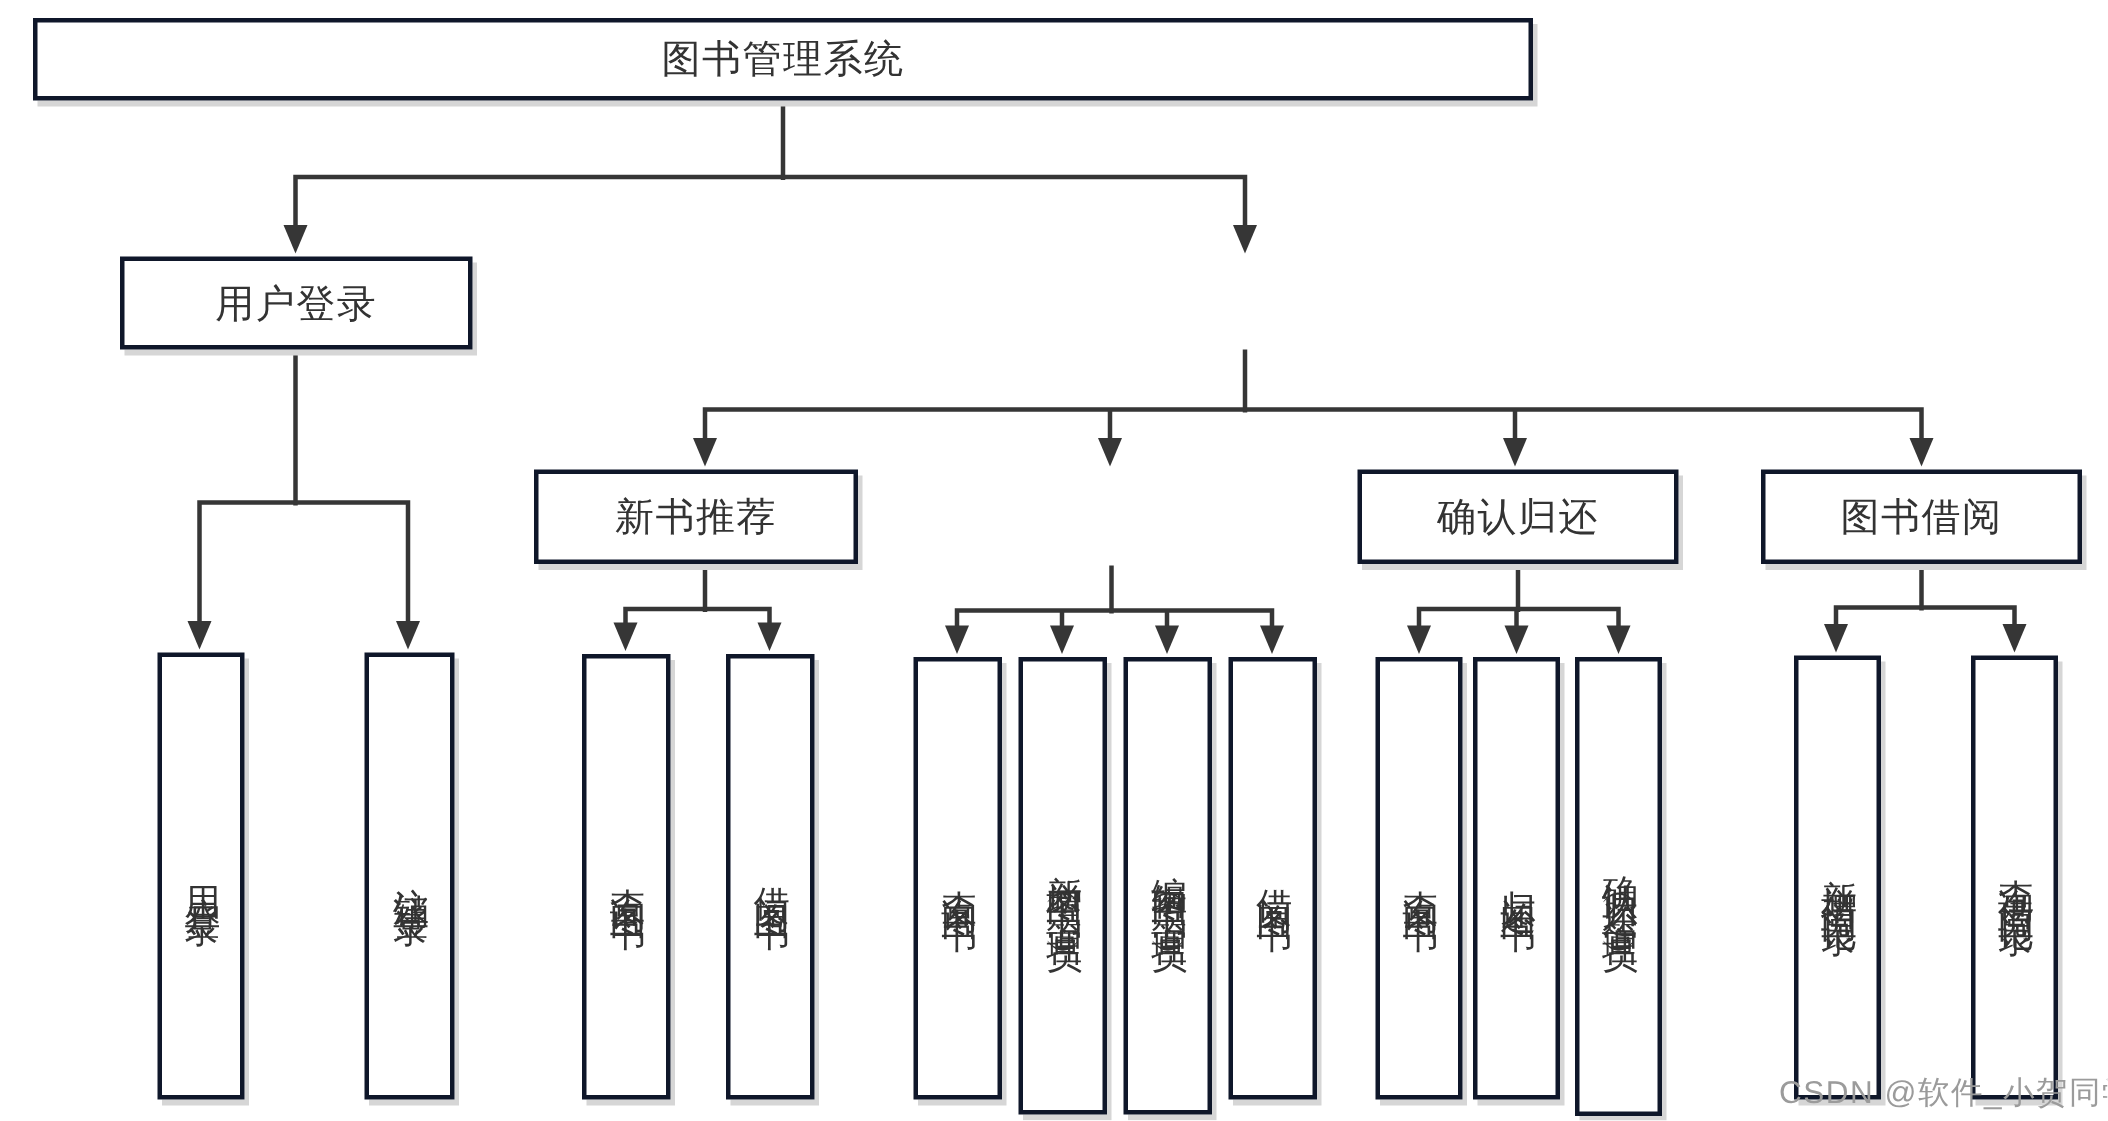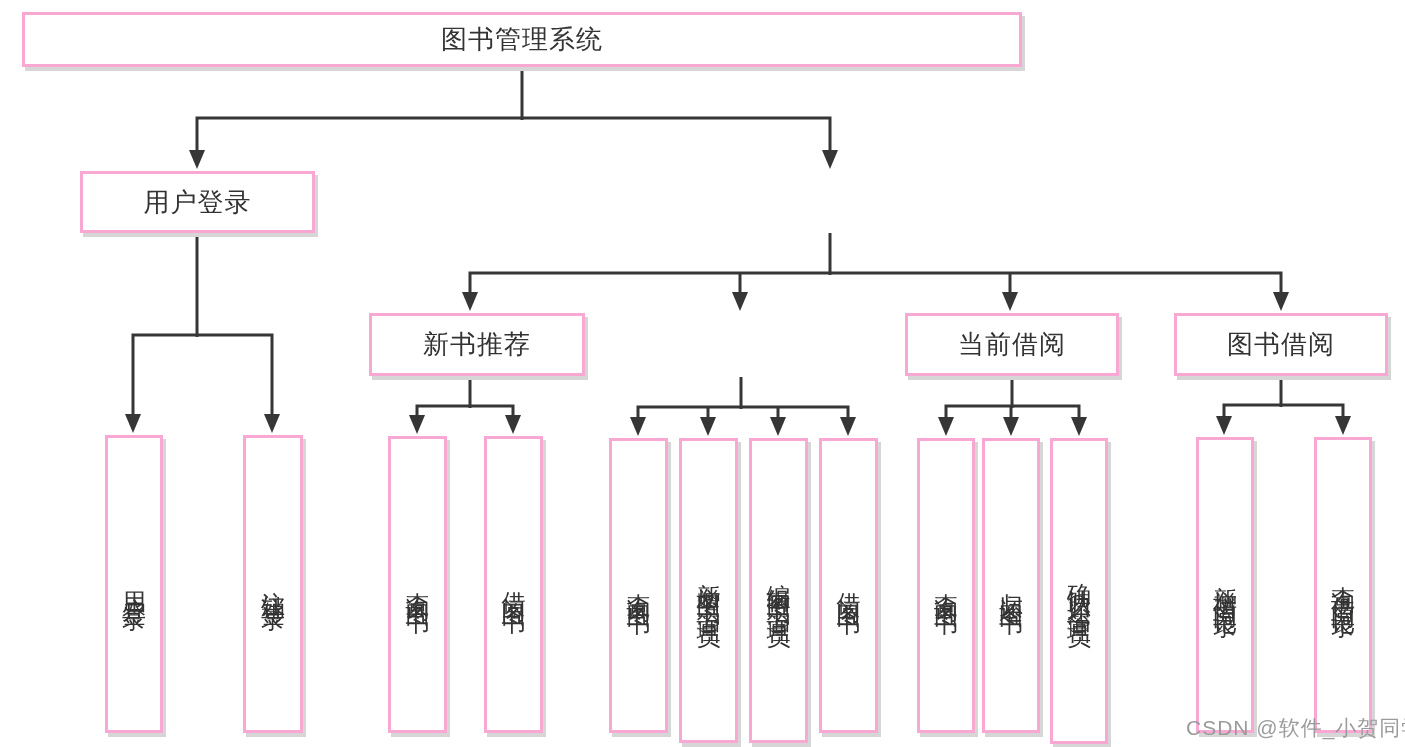--- a/index.html
+++ b/index.html
@@ -15,21 +15,21 @@
   .connectors {
     position: absolute;
     left: 0; top: 0;
     width: 1405px; height: 747px;
     pointer-events: none;
   }
   .node {
     position: absolute;
     box-sizing: border-box;
     background: #ffffff;
-    border: 3px solid #f9a8d4;
+    border: 3px solid #0f172a;
     box-shadow: 3px 4px 0 #d6d6d6;
     display: flex;
     align-items: center;
     justify-content: center;
     z-index: 2;
   }
   .node .lbl {
     font-size: 26px;
     letter-spacing: 1px;
     color: #333333;
@@ -111,25 +111,25 @@
   </svg>
 
   <div class="node" style="left:22px;top:12px;width:1000px;height:55px">
     <span class="lbl">图书管理系统</span>
   </div>
 
   <div class="node" style="left:80px;top:171px;width:235px;height:62px">
     <span class="lbl">用户登录</span>
   </div>
 
-  <div class="node" style="left:369px;top:313px;width:216px;height:63px">
+  <div class="node" style="left:356px;top:313px;width:216px;height:63px">
     <span class="lbl">新书推荐</span>
   </div>
   <div class="node" style="left:905px;top:313px;width:214px;height:63px">
-    <span class="lbl">当前借阅</span>
+    <span class="lbl">确认归还</span>
   </div>
   <div class="node" style="left:1174px;top:313px;width:214px;height:63px">
     <span class="lbl">图书借阅</span>
   </div>
 
   <div class="node vnode" style="left:105px;top:435px;width:58px;height:298px">
     <span class="vlbl">用户登录</span>
   </div>
   <div class="node vnode" style="left:243px;top:435px;width:60px;height:298px">
     <span class="vlbl">注销登录</span>

